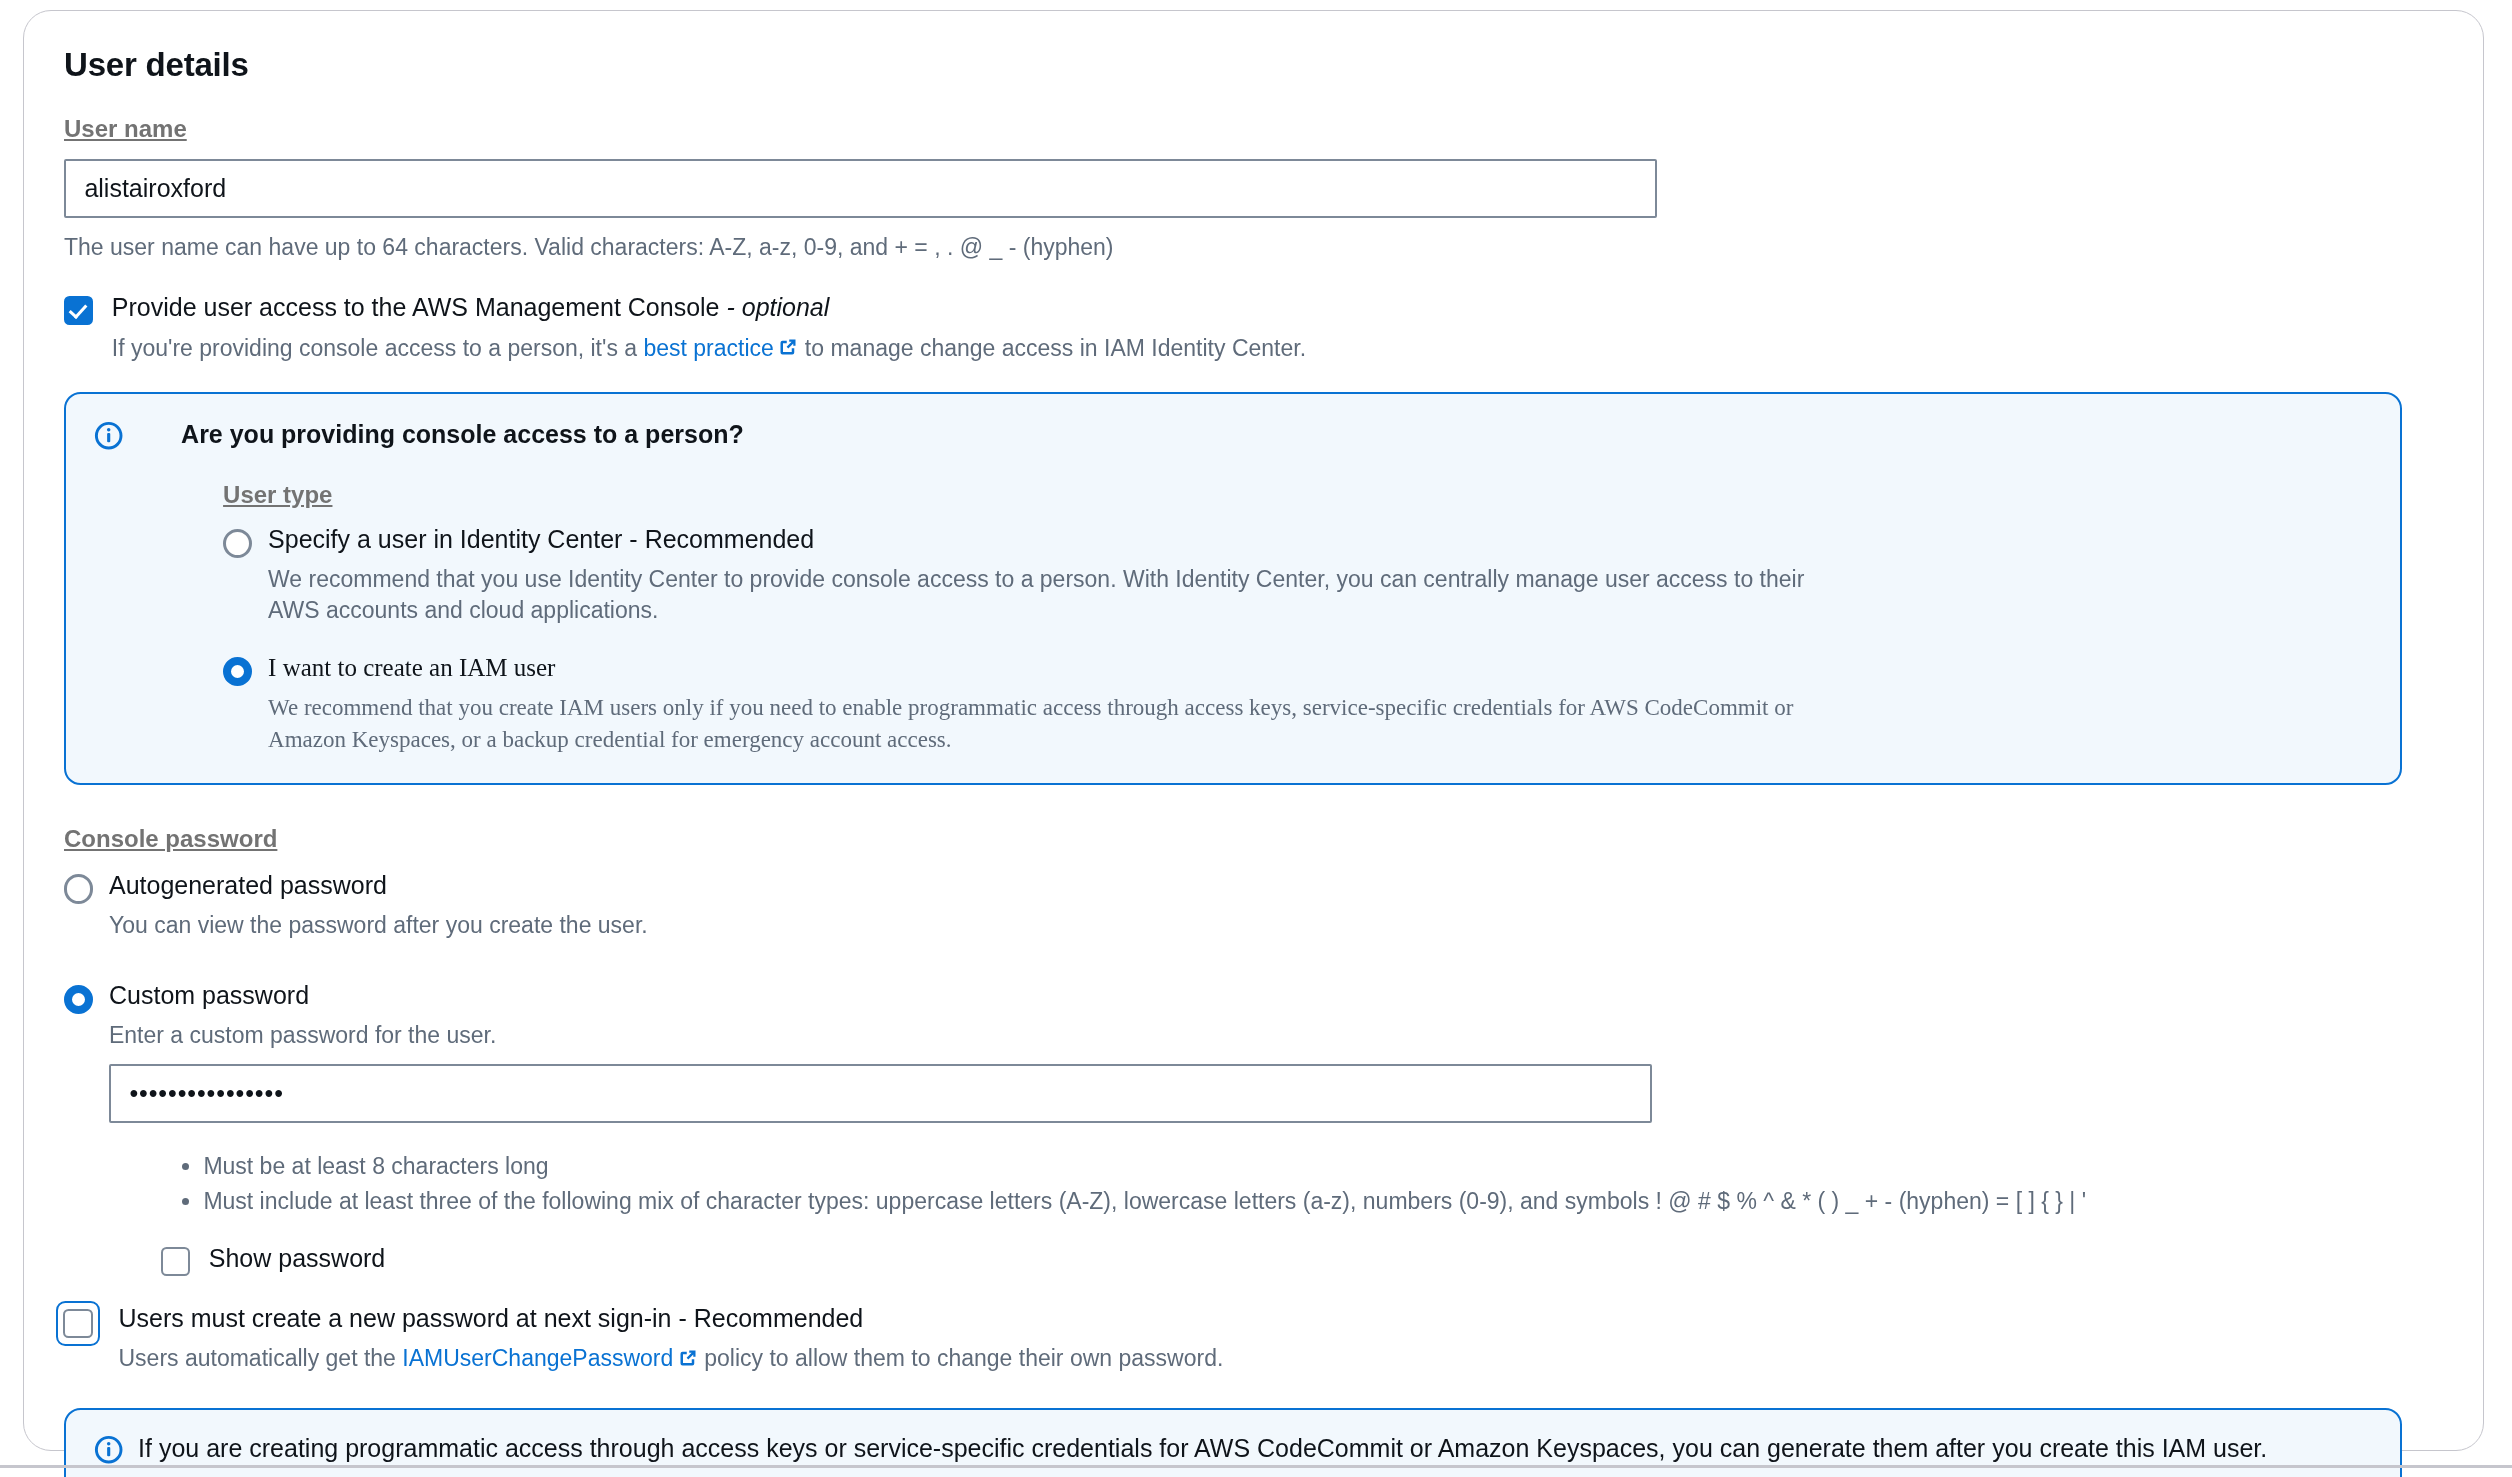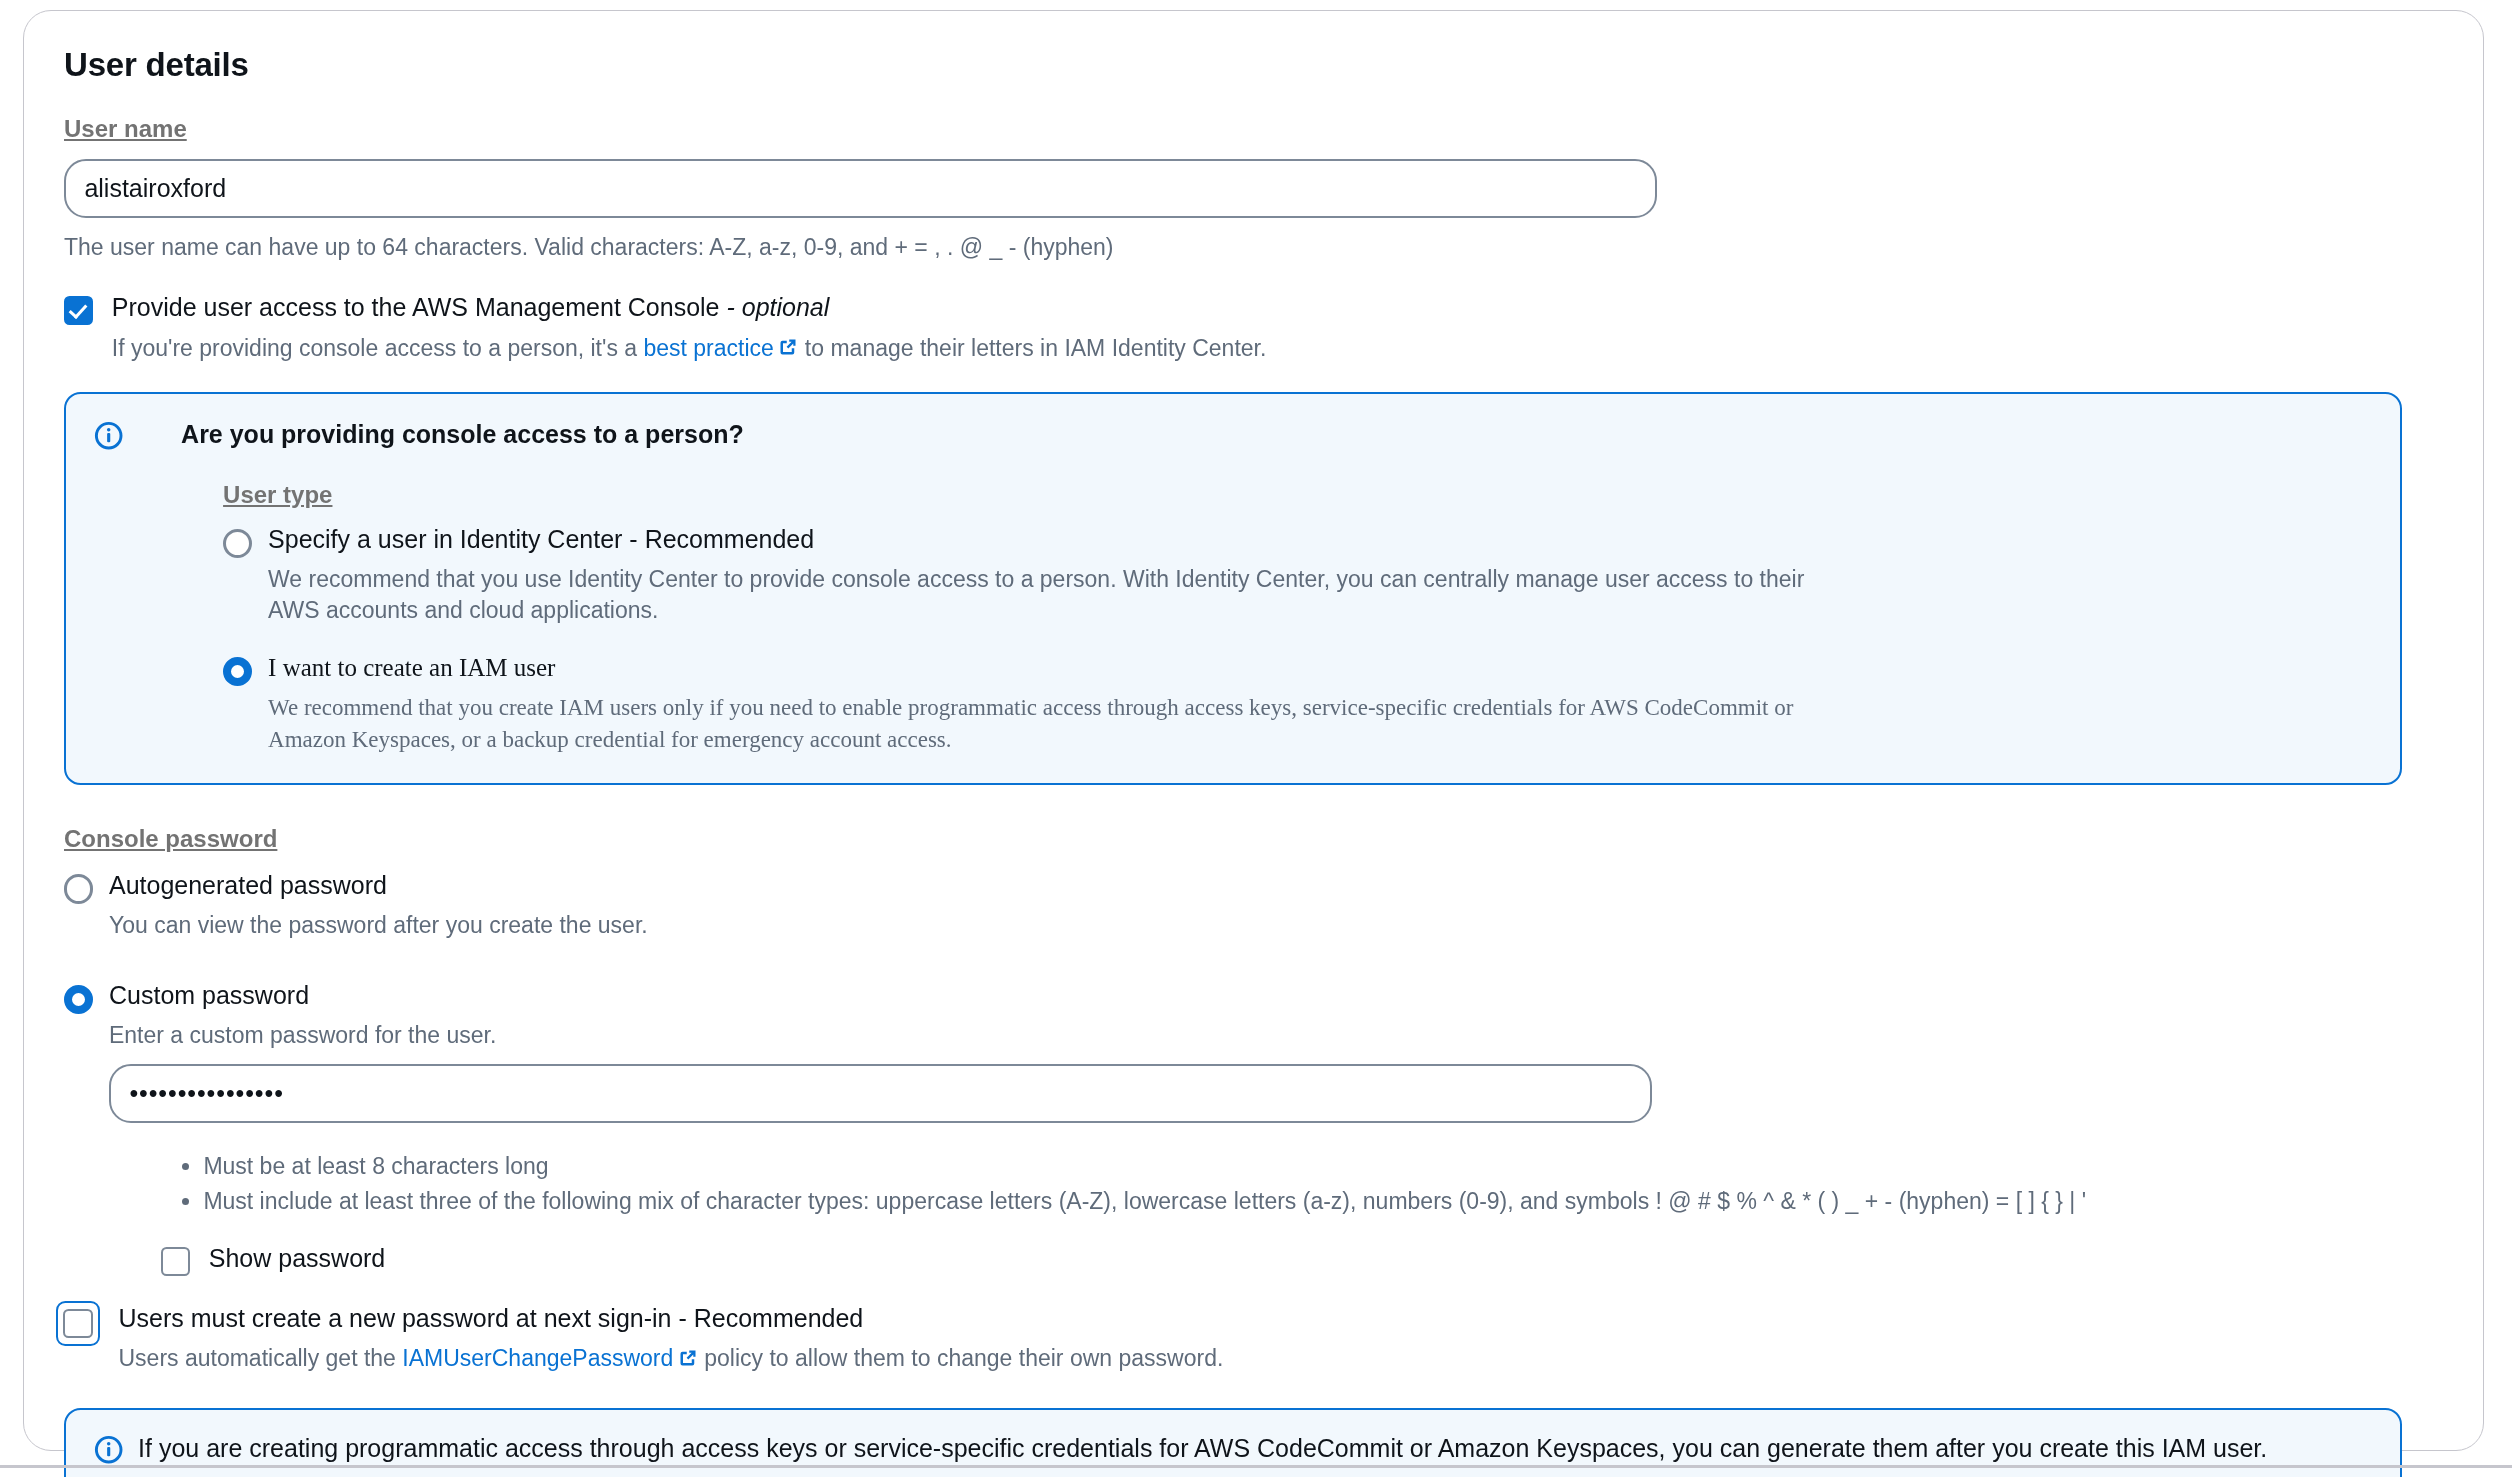--- a/index.html
+++ b/index.html
@@ -71,21 +71,21 @@
   }
   .italic {
     font-style: italic;
   }
 
   
   .text-input {
     box-sizing: border-box;
     height: 59px;
     border: 2.8px solid #7d8998;
-    border-radius: 22px;
+    border-radius: 2px;
     background: #ffffff;
     font-size: 25px;
     font-family: "Liberation Sans", sans-serif;
     color: #0f141a;
     padding: 0 18.4px;
     display: flex;
     align-items: center;
     outline: none;
   }
   #username-input { width: 1593px; }
@@ -234,21 +234,21 @@
           <div style="margin-left:18.4px;">
             <div class="body-text">
               <span>Provide user access to the AWS Management Console</span><span>&nbsp;</span><span class="italic">- optional</span>
             </div>
             <div class="helper" style="margin-top:7.4px;">
               <span>If you're providing console access to a person, it's a </span><a href="#" class="link">best practice</a><span class="ext-icon">
                 <svg viewBox="0 0 16 16" width="20" height="20" aria-hidden="true">
                   <path d="M2 4.6 A1.6 1.6 0 0 1 3.6 3 H7 V5 H4 V12 H11 V9 H13 V12.4 A1.6 1.6 0 0 1 11.4 14 H3.6 A1.6 1.6 0 0 1 2 12.4 Z" fill="#0972d3"></path>
                   <path d="M9 2 H14 V7 H12.2 V5.1 L8.2 9.1 L6.9 7.8 L10.9 3.8 H9 Z" fill="#0972d3"></path>
                 </svg>
-              </span><span> to manage their letters in IAM Identity Center.</span>
+              </span><span> to manage change access in IAM Identity Center.</span>
             </div>
           </div>
         </div>
       </div>
 
       <div class="alert" style="margin-top:28px; width:2338px;gap:43px;">
         <span class="alert-icon">
           <svg viewBox="0 0 16 16" width="29.4" height="29.4" aria-hidden="true">
             <circle cx="8" cy="8" r="6.7" fill="none" stroke="#0972d3" stroke-width="1.6"></circle>
             <circle cx="8" cy="4.7" r="0.95" fill="#0972d3"></circle>

